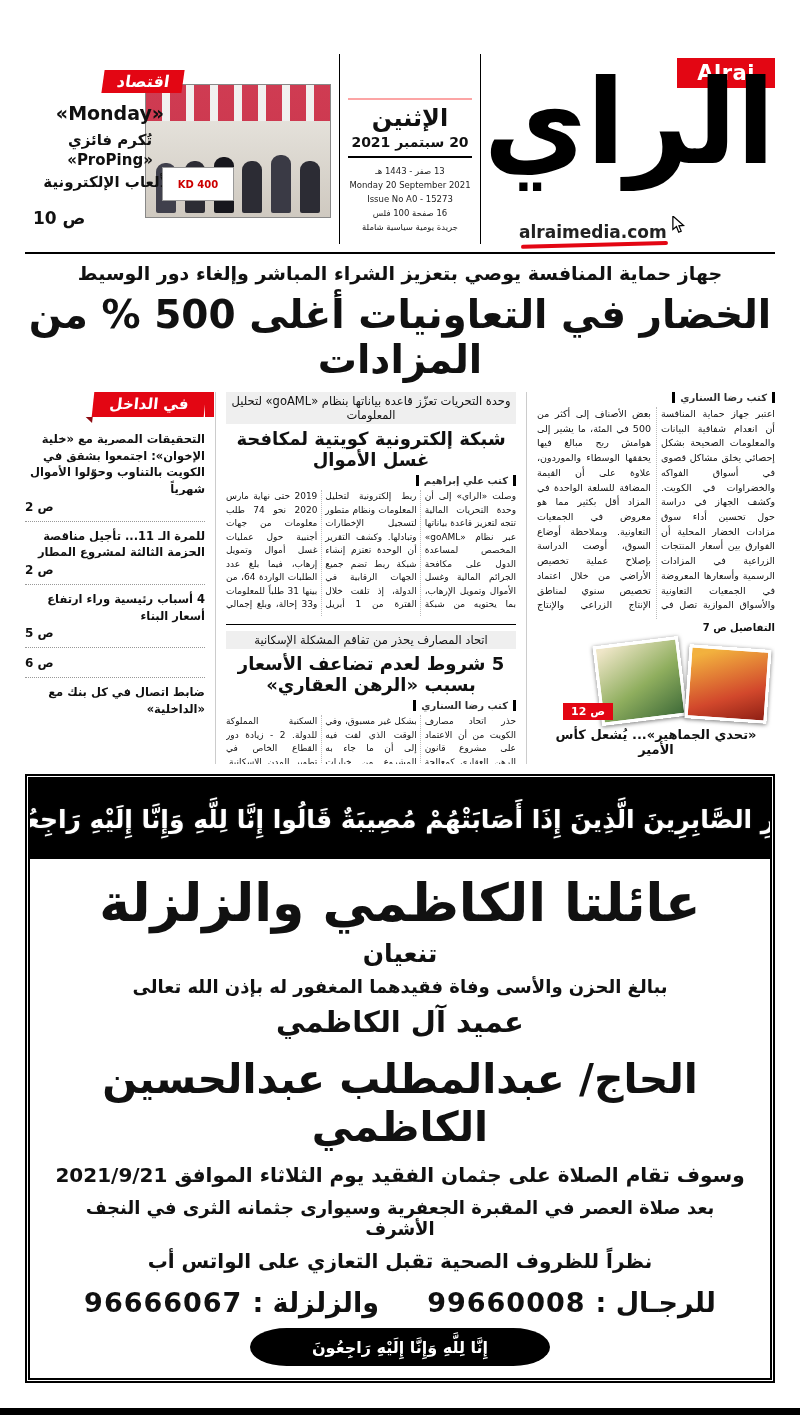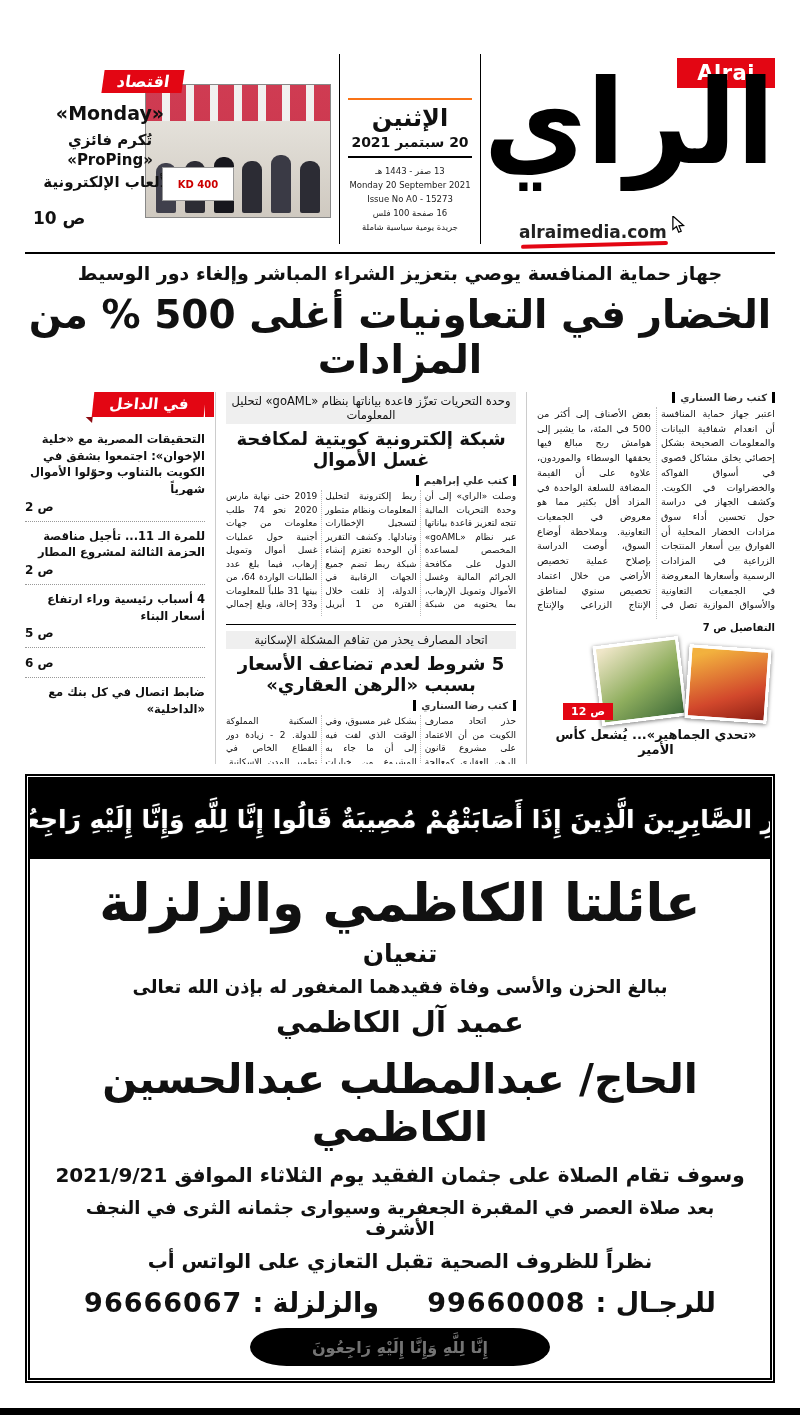--- a/index.html
+++ b/index.html
@@ -28,21 +28,21 @@
     display: flex; align-items: center; gap: 4px;
     font-weight: bold; font-size: 17px; color:#222;
   }
   .red-swoosh { position:absolute; left: 2px; right: 18px; bottom: -5px; height: 4px;
     background:#e30613; border-radius: 3px; transform: rotate(-1.5deg); }
   .cursor-icon { margin-top: -10px; }
   .date-block {
     width: 142px; padding: 44px 8px 0;
     border-left: 1px solid #000; border-right: 1px solid #000; text-align: center;
   }
-  .daybox { border-top: 2px solid #f97316; border-bottom: 2px solid #000; padding: 5px 0 6px; }
+  .daybox { border-top: 2px solid #fca5a5; border-bottom: 2px solid #000; padding: 5px 0 6px; }
   .day { font-size: 24px; font-weight: bold; line-height: 1.1; }
   .date { font-size: 14px; font-weight: bold; margin-top: 3px; }
   .meta { margin-top: 6px; font-size: 8.5px; line-height: 1.65; color:#222; }
   
   .economy { flex: 1; position: relative; height: 182px; }
   .eco-tag {
     position: absolute; top: 16px; right: 148px; z-index: 3;
     background: #e30613; color:#fff; font-weight: bold; font-size: 16px;
     padding: 2px 14px; transform: skewX(-8deg);
   }
@@ -119,21 +119,21 @@
   .ob-families { font-size: 52px; font-weight: bold; margin: 14px 0 0; }
   .ob-verb { font-size: 25px; font-weight: bold; margin: 6px 0; }
   .ob-condolence { font-size: 18px; font-weight: bold; margin: 8px 0; }
   .ob-title { font-size: 29px; font-weight: bold; margin: 8px 0; }
   .ob-name { font-size: 41px; font-weight: bold; margin: 16px 0 12px; }
   .ob-line { font-size: 20px; font-weight: bold; margin: 10px 18px; }
   .ob-line.small { font-size: 18px; }
   .ob-phones { display: flex; justify-content: space-around; margin: 14px 30px 6px; font-weight: bold; }
   .phone { font-size: 27px; display:flex; gap:10px; align-items:baseline; }
   .phone .num { direction: ltr; letter-spacing: 1px; }
-  .ob-bottom-band { width: 300px; height: 38px; margin: 10px auto 8px; background: #000; color:#737373;
+  .ob-bottom-band { width: 300px; height: 38px; margin: 10px auto 8px; background: #000; color:#ffffff;
     border-radius: 50px / 26px; display:flex; align-items:center; justify-content:center;
     font-size: 16px; font-weight: bold; white-space: nowrap; }
   .page-bottom-bar { position: absolute; left: 0; right: 0; bottom: 4px; height: 7px; background: #000; }
 </style>
 </head>
 <body>
 
 <div class="page">
 
   <div class="header">

